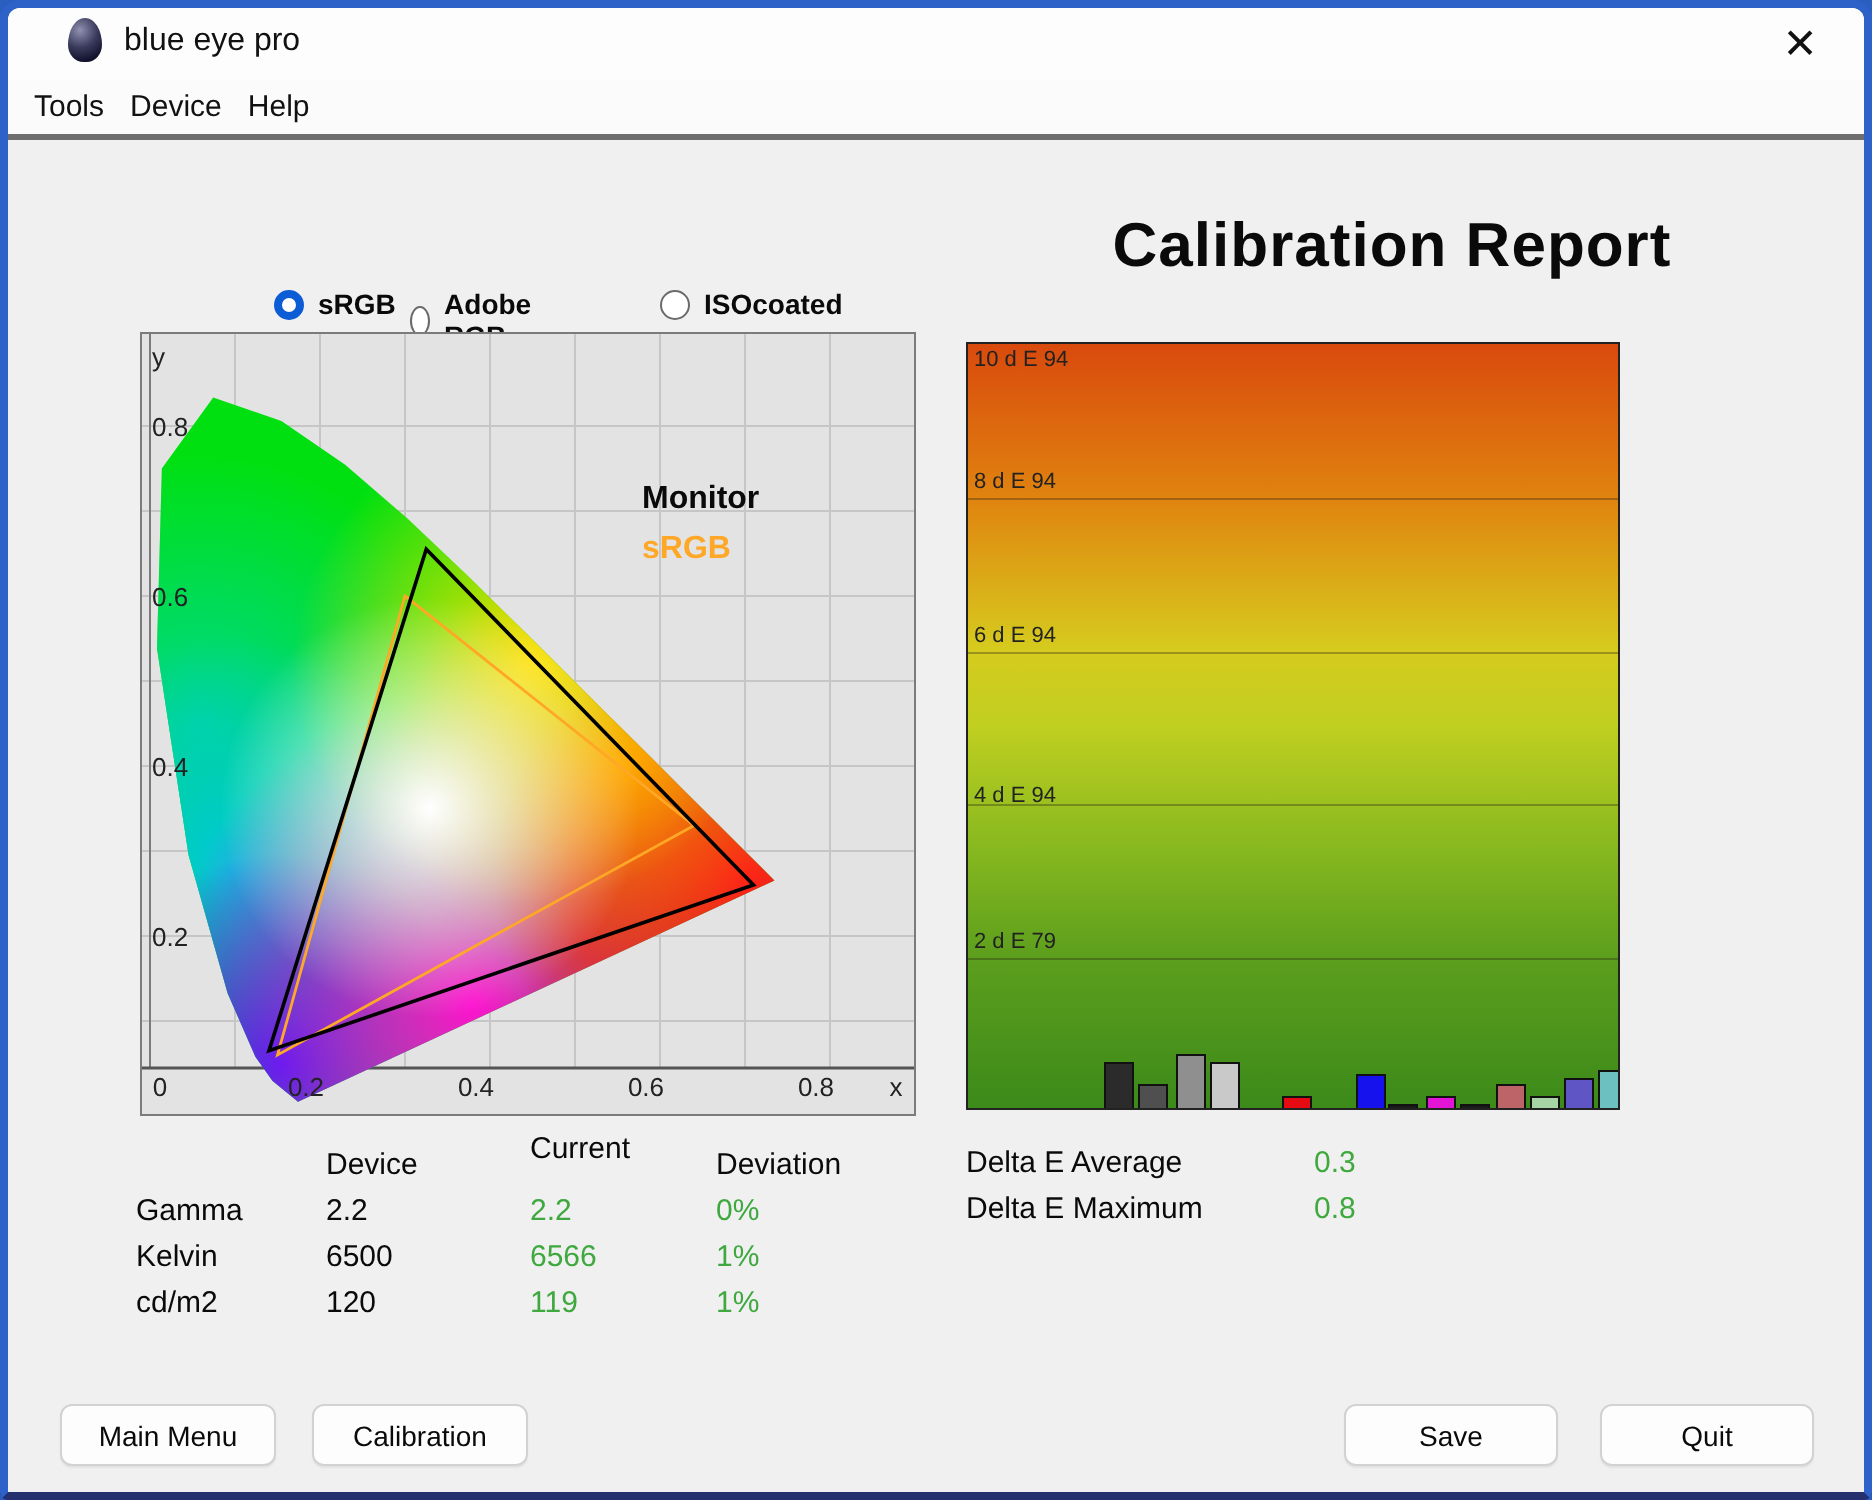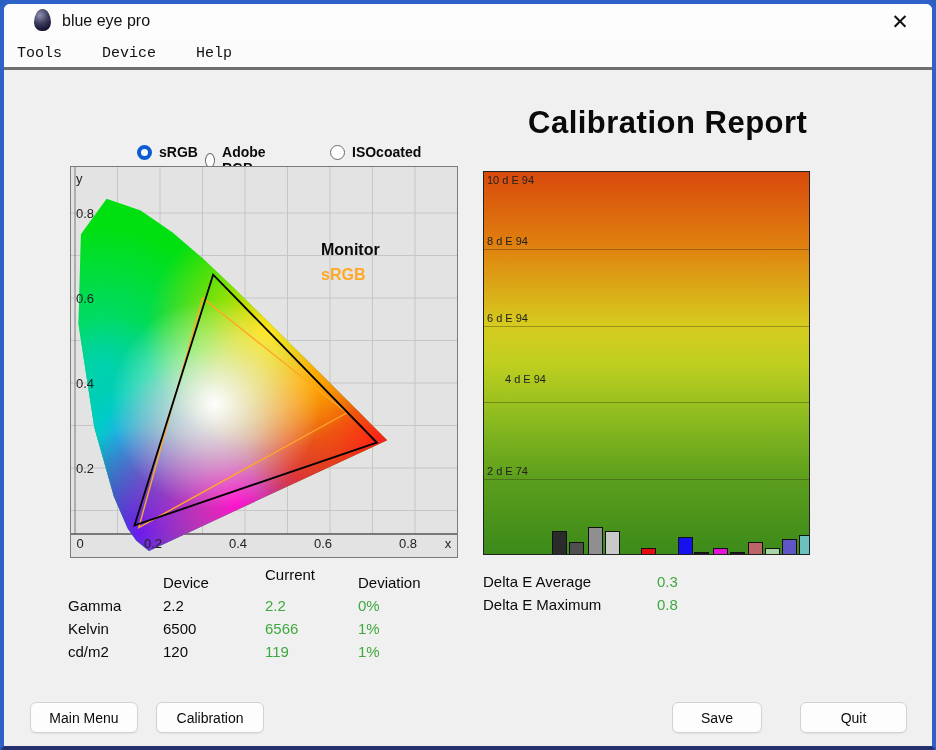--- a/index.html
+++ b/index.html
@@ -10,26 +10,26 @@
     background:#f0f0f0; overflow:hidden;padding-left:19px;
   }
   .titlebar { position:absolute; left:0; top:0; width:928px; height:36px; background:#fdfdfd; }
   .app-icon { position:absolute; left:30px; top:5px; width:17px; height:22px;
     border-radius:50% 50% 46% 46% / 62% 62% 40% 40%;
     background:radial-gradient(circle at 35% 28%, #9090b0, #3a3a5c 45%, #12122e 80%); }
   .app-title { position:absolute; left:58px; top:8px; font-size:16px; color:#111; }
   .close-btn { position:absolute; right:18px; top:4px; width:28px; height:28px; font-size:21px; color:#111;
     display:flex; align-items:center; justify-content:center; cursor:default; font-weight:300; }
   .menubar { position:absolute; left:0; top:36px; width:928px; height:27px; background:#fbfbfb;
-    display:flex; align-items:center; padding-left:13px; gap:40px;font-family:Liberation Mono, monospace; }
+    display:flex; align-items:center; padding-left:13px; gap:13px; }
   .menu-item { font-size:15px; color:#111; }
   .content { position:absolute; left:0; top:63px; width:928px; height:679px; background:#f0f0f0;
     border-top:3px solid #6f6f6f; }
   
-  .report-title { position:absolute; left:524px; top:35px; width:390px; text-align:left;
+  .report-title { position:absolute; left:497px; top:35px; width:390px; text-align:center;
     font-size:31px; font-weight:bold; color:#0a0a0a; letter-spacing:0.5px; }
   
   .radio-row { position:absolute; left:133px; top:74px; height:20px; }
   .radio-opt { position:absolute; display:flex; align-items:center; gap:7px; }
   .radio-circle { width:15px; height:15px; border-radius:50%; background:#fff; border:1px solid #6a6a6a; }
   .radio-opt.checked .radio-circle { border:4.5px solid #0b5cd5; }
   .radio-label { font-size:14px; font-weight:bold; color:#0a0a0a; }
   
   .cie-box { position:absolute; left:66px; top:96px; width:388px; height:392px;
     background:#e3e3e3; border:1px solid #7b7b7b; }
@@ -183,23 +183,23 @@
       <div class="cie-legend-srgb" id="legend-srgb" style="color: rgb(255, 167, 38);">sRGB</div>
     </div>
 
     <div class="de-box" id="de-box">
         <div class="de-label" style="top: 2px;">10 d E 94</div>
         <div class="de-line" style="top: 76.782px;"></div>
         <div class="de-label" style="top: 62.782px;">8 d E 94</div>
         <div class="de-line" style="top: 153.564px;"></div>
         <div class="de-label" style="top: 139.564px;">6 d E 94</div>
         <div class="de-line" style="top: 230.346px;"></div>
-        <div class="de-label" style="top: 201px; margin-left: 18px;">4 d E 94</div>
+        <div class="de-label" style="top: 220px;">4 d E 94</div>
         <div class="de-line" style="top: 307.128px;"></div>
-        <div class="de-label" style="top: 293.128px;">2 d E 74</div>
+        <div class="de-label" style="top: 293.128px;">2 d E 79</div>
         <div class="de-bar" style="left: 68px; height: 23.0346px; background: rgb(43, 43, 43);"></div>
         <div class="de-bar" style="left: 85px; height: 11.5173px; background: rgb(79, 79, 79);"></div>
         <div class="de-bar" style="left: 104px; height: 26.8737px; background: rgb(143, 143, 143);"></div>
         <div class="de-bar" style="left: 121px; height: 23.0346px; background: rgb(201, 201, 201);"></div>
         <div class="de-bar" style="left: 157px; height: 5.75865px; background: rgb(230, 10, 18);"></div>
         <div class="de-bar" style="left: 194px; height: 17.2759px; background: rgb(22, 18, 238);"></div>
         <div class="de-bar" style="left: 210px; height: 2px; background: rgb(26, 26, 26);"></div>
         <div class="de-bar" style="left: 229px; height: 5.75865px; background: rgb(226, 20, 214);"></div>
         <div class="de-bar" style="left: 246px; height: 2px; background: rgb(26, 26, 26);"></div>
         <div class="de-bar" style="left: 264px; height: 11.5173px; background: rgb(189, 100, 104);"></div>
@@ -229,17 +229,17 @@
     <div class="txt green" style="left:261px; top:573px">119</div>
     <div class="txt green" style="left:354px; top:573px">1%</div>
 
     <div class="txt" style="left:479px; top:503px">Delta E Average</div>
     <div class="txt green" style="left:653px; top:503px">0.3</div>
     <div class="txt" style="left:479px; top:526px">Delta E Maximum</div>
     <div class="txt green" style="left:653px; top:526px">0.8</div>
 
     <div class="btn" style="left:26px;  top:632px; width:108px">Main Menu</div>
     <div class="btn" style="left:152px; top:632px; width:108px">Calibration</div>
-    <div class="btn" style="left:668px; top:632px; width:90px">Save</div>
+    <div class="btn" style="left:668px; top:632px; width:107px">Save</div>
     <div class="btn" style="left:796px; top:632px; width:107px">Quit</div>
 
   </div>
 </div>
 
 </body></html>

